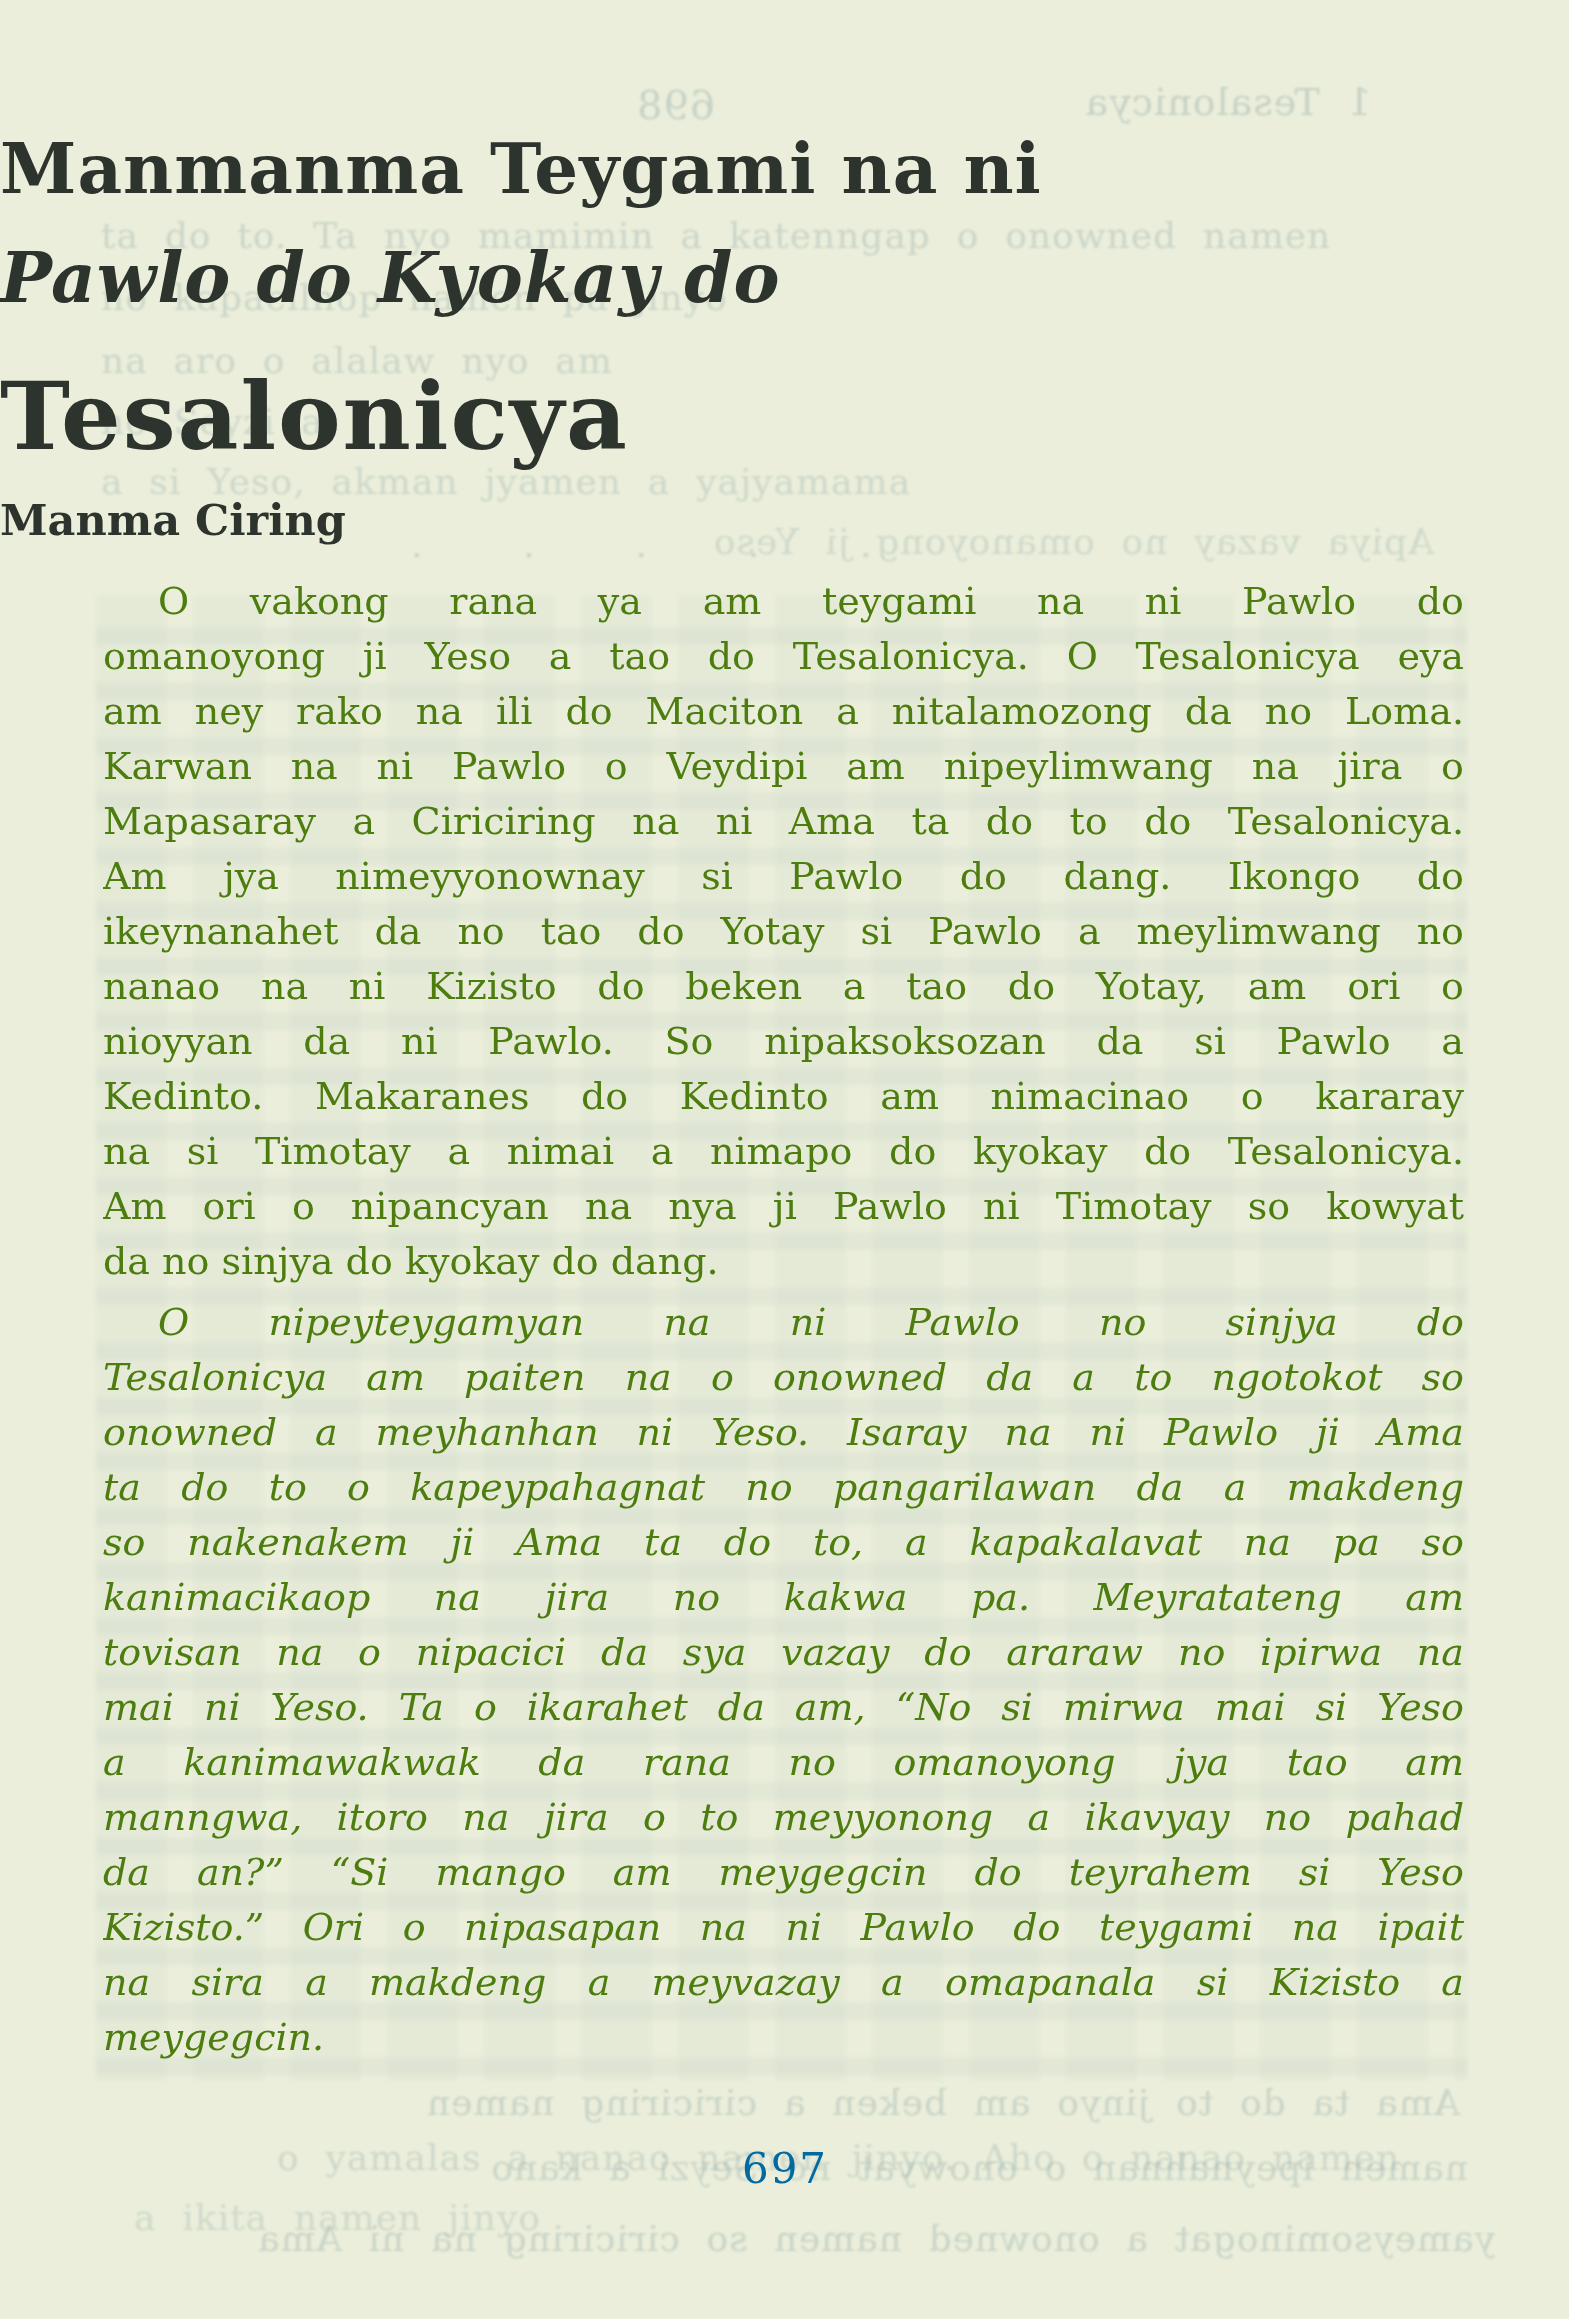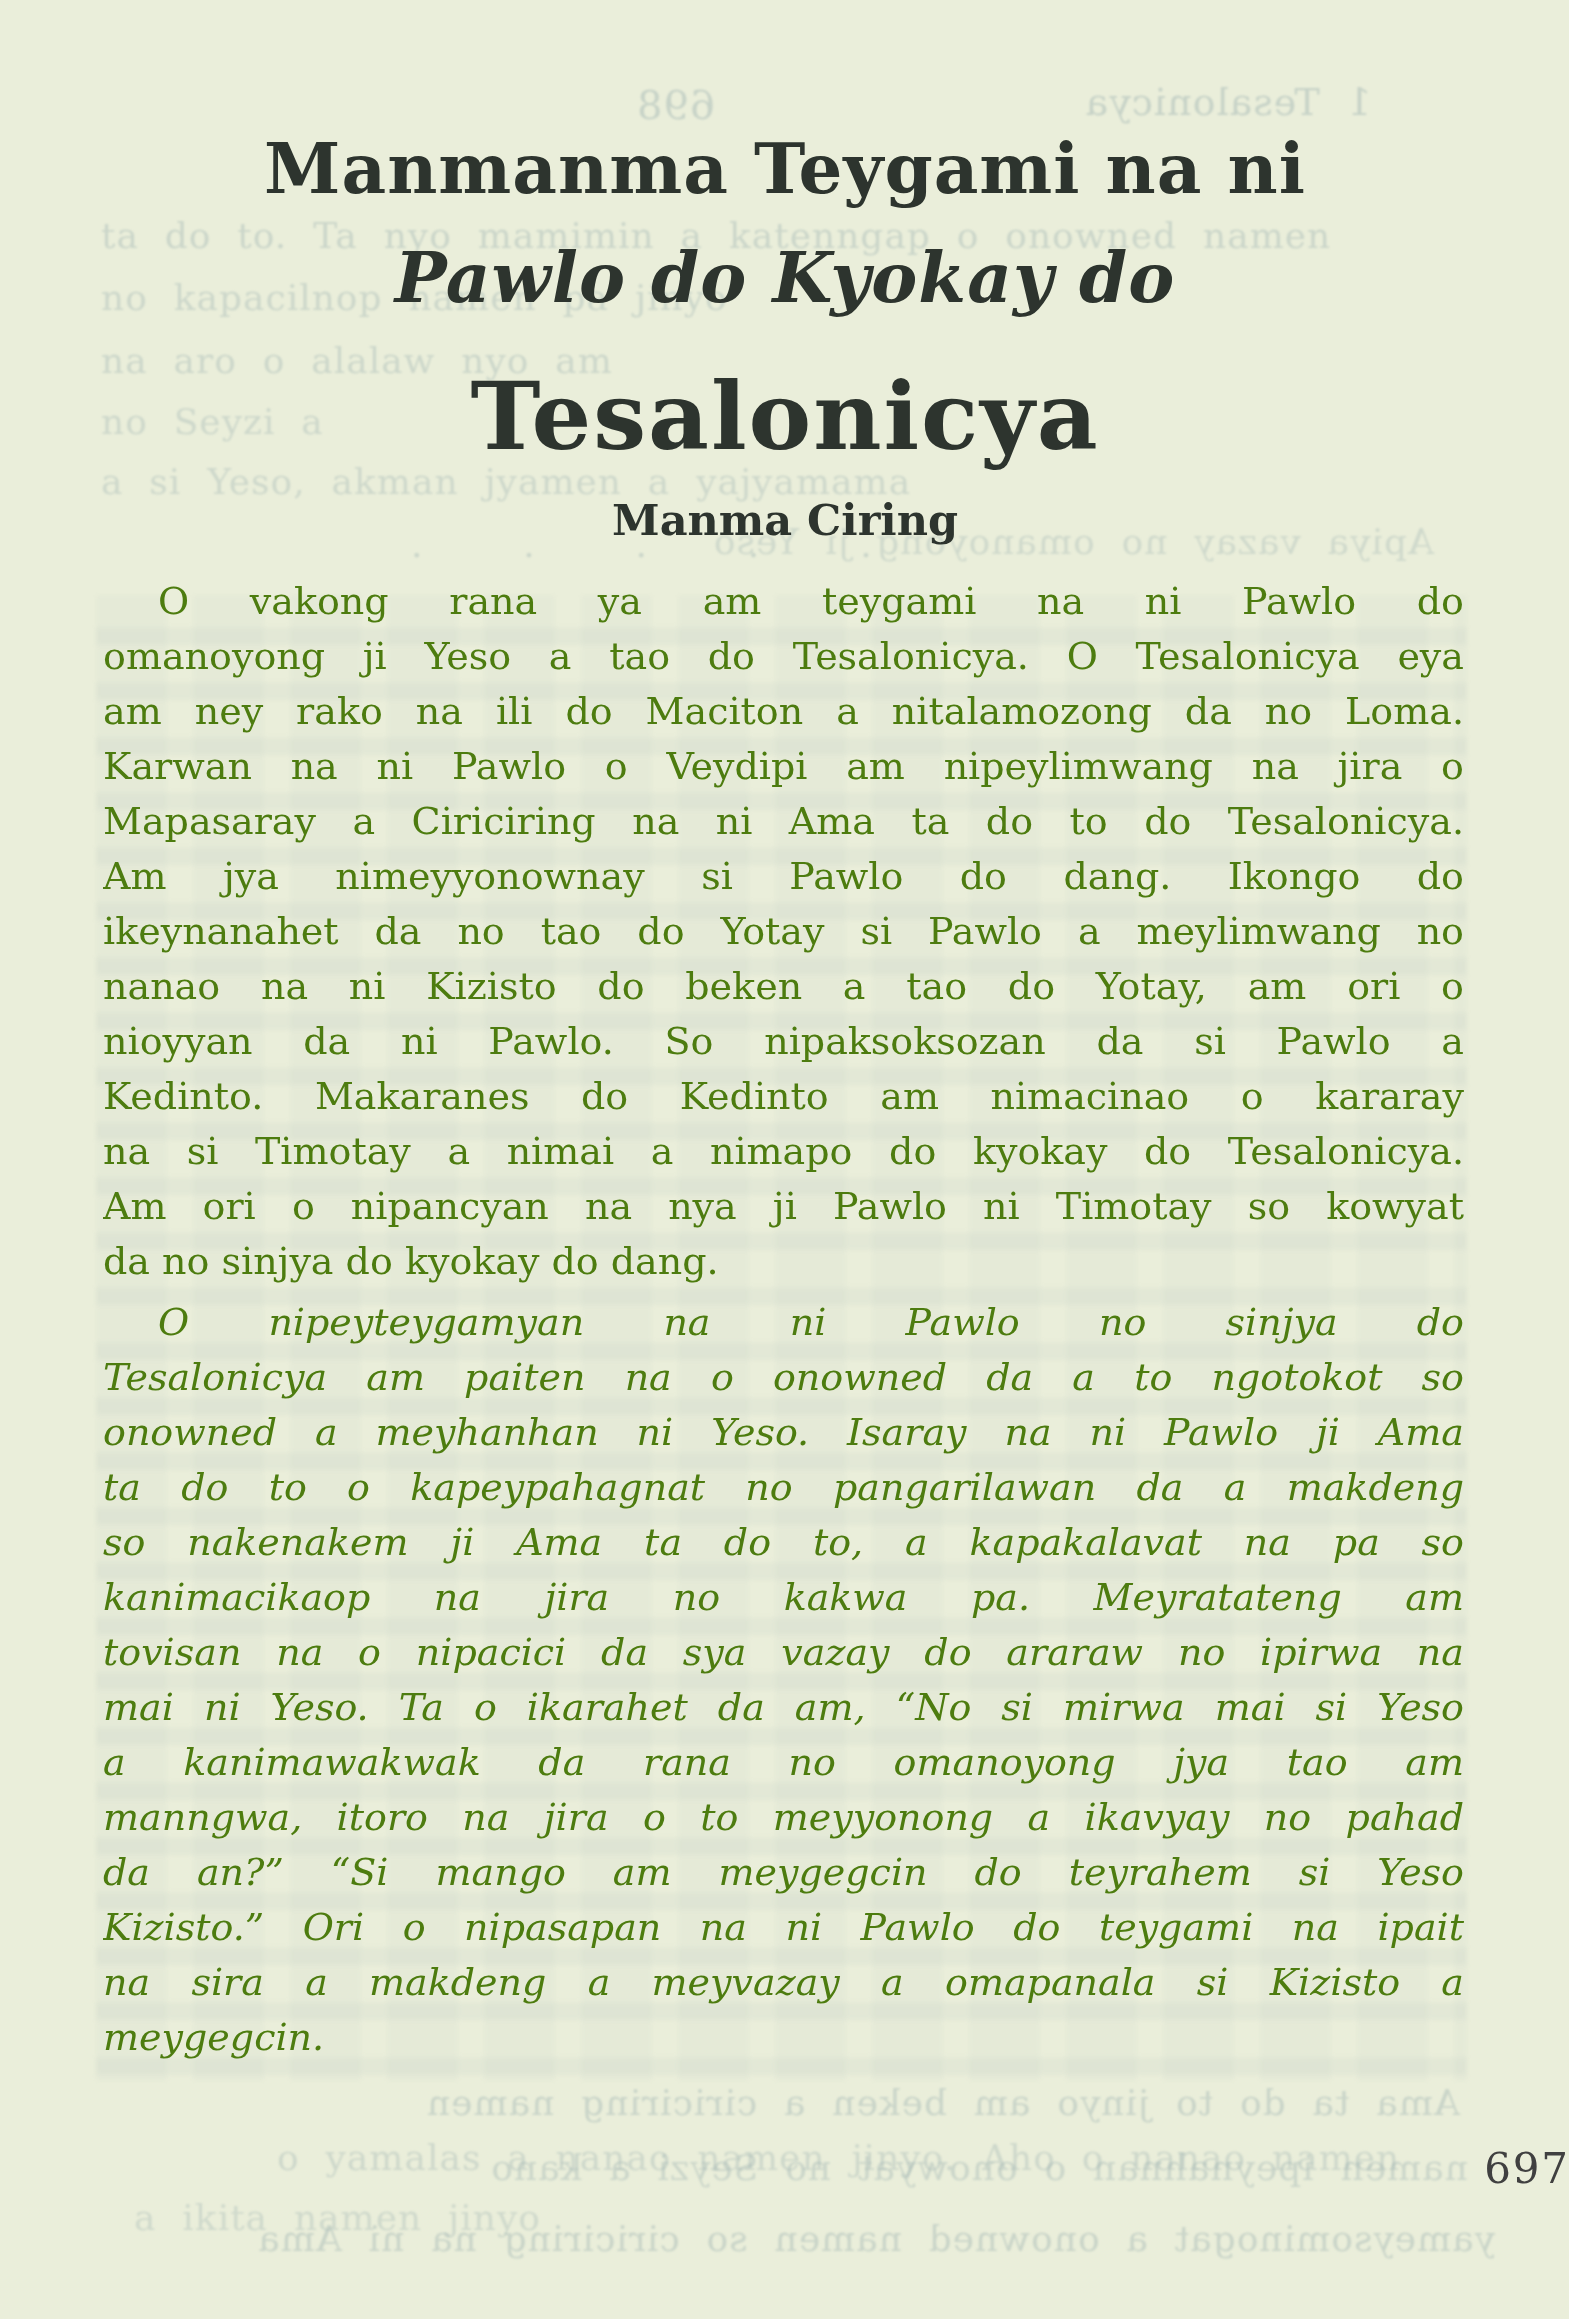--- a/index.html
+++ b/index.html
@@ -6,21 +6,21 @@
   .page{
     position:relative;
     width:1570px;height:2320px;
     background:#eaeeda;
     font-family:"DejaVu Serif","Liberation Serif",serif;
     color:#333a35;
     overflow:hidden;
   }
   
   .title-line{
-    position:absolute;left:0;right:0;text-align:center;
+    position:absolute;left:0;right:0;
     font-weight:bold;color:#2d342e;letter-spacing:1px;
   }
   .t1{top:128px;font-size:69px;}
   .t2{top:237px;font-size:69px;font-style:italic;}
   .t3{top:361px;font-size:94px;letter-spacing:1.9px;}
   .subtitle{top:495px;font-size:43px;letter-spacing:0;}
   
   .body-block{
     position:absolute;left:103px;top:574px;width:1361px;
     font-size:38px;color:#4d7c0f;
@@ -31,21 +31,21 @@
     height:55px;line-height:55px;
     text-align:justify;
     text-align-last:justify;
     overflow:hidden;
   }
   .body-line.first{padding-left:55px;}
   .body-line.last{text-align-last:left;}
   
   .page-number{
     position:absolute;top:2144px;left:0;right:0;
-    text-align:right;font-size:42px;color:#404040;letter-spacing:1.9px;
+    text-align:center;font-size:42px;color:#0369a1;letter-spacing:1.9px;
   }
   
   .ghost{
     position:absolute;
     color:#9db2b1;opacity:.52;
     filter:blur(1.1px);
     font-size:36px;letter-spacing:1px;word-spacing:13.4px;
     white-space:nowrap;
   }
   .mirror{transform:scaleX(-1);transform-origin:center;}

